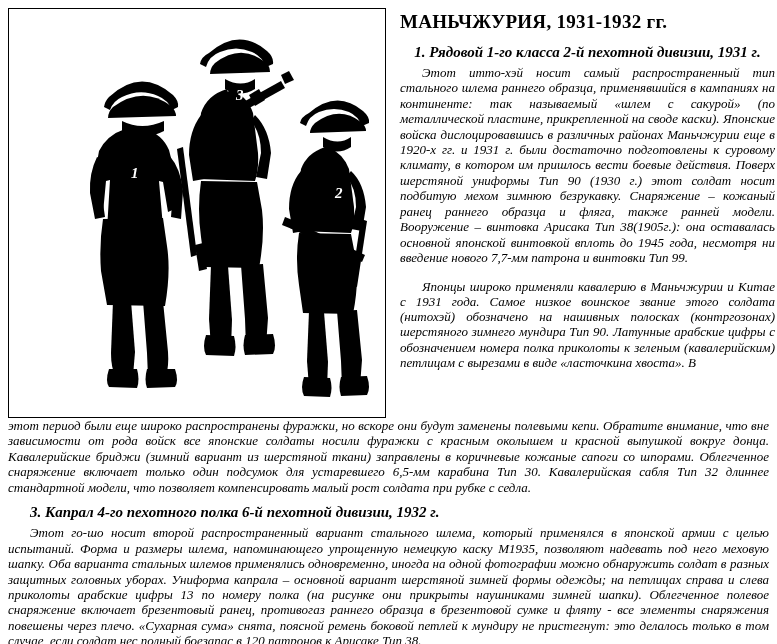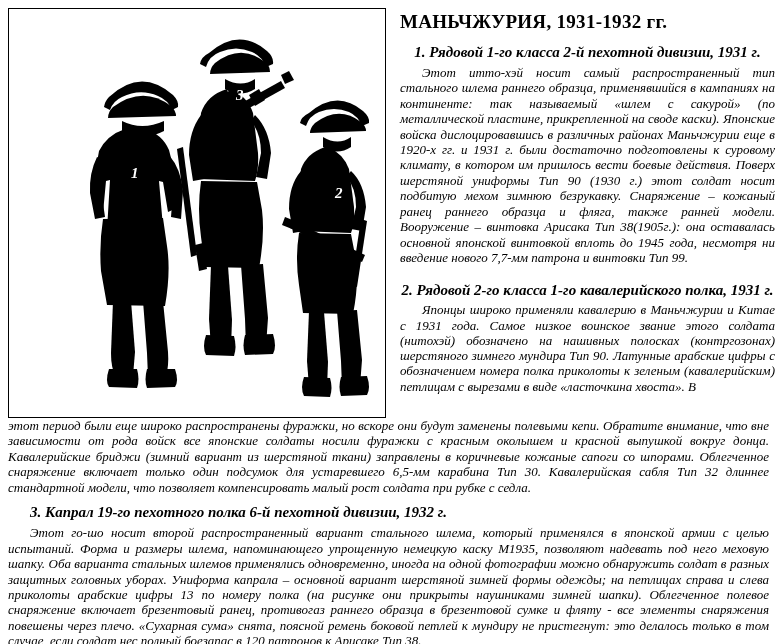--- a/index.html
+++ b/index.html
@@ -187,25 +187,24 @@
     </div>
 
     <div class="right-col">
       <div class="title">МАНЬЧЖУРИЯ, 1931-1932 гг.</div>
 
       <div class="sec-head">1.  Рядовой  1-го класса 2-й пехотной дивизии,  1931 г.</div>
       <p class="body">Этот итто-хэй носит самый распространенный тип стального шлема раннего образца, применявшийся в кампаниях на континенте: так называемый «шлем с сакурой» (по металлической пластине, прикрепленной на своде каски). Японские войска дислоцировавшись в различных районах Маньчжурии еще в 1920-х гг. и 1931 г. были достаточно подготовлены к суровому климату, в котором им пришлось вести боевые действия. Поверх шерстяной униформы Тип 90 (1930 г.) этот солдат носит подбитую мехом зимнюю безрукавку. Снаряжение – кожаный ранец раннего образца и фляга, также ранней модели.  Вооружение – винтовка Арисака Тип 38(1905г.): она оставалась основной японской винтовкой вплоть до 1945 года, несмотря ни введение нового  7,7-мм патрона и винтовки Тип 99.</p>
 
       <div class="gap"></div>
 
-      <div class="sec-head">2.  Рядовой 2-го класса  1-го кавалерийского полка,  1931 г.</div>
       <p class="body tight">Японцы широко применяли кавалерию в Маньчжурии и Китае с 1931 года. Самое низкое воинское звание этого солдата (нитохэй) обозначено на нашивных полосках (контргозонах) шерстяного зимнего мундира Тип 90. Латунные арабские цифры с обозначением номера полка приколоты к зеленым (кавалерийским) петлицам с вырезами в виде «ласточкина хвоста».  В</p>
     </div>
   </div>
 
   <div class="full">
     <p class="body">этот период были еще широко распространены фуражки, но вскоре они будут заменены полевыми кепи. Обратите внимание, что вне зависимости от рода войск все японские солдаты носили фуражки с красным околышем и красной выпушкой вокруг донца.  Кавалерийские бриджи (зимний вариант из шерстяной ткани) заправлены в коричневые кожаные сапоги со шпорами. Облегченное снаряжение включает только один подсумок для устаревшего 6,5-мм карабина Тип 30.  Кавалерийская сабля  Тип 32 длиннее стандартной модели,  что позволяет компенсировать малый рост солдата при рубке с седла.</p>
 
-    <div class="sec-head left">3.  Капрал 19-го пехотного полка 6-й пехотной дивизии,  1932 г.</div>
+    <div class="sec-head left">3.  Капрал 4-го пехотного полка 6-й пехотной дивизии,  1932 г.</div>
     <p class="body indent">Этот го-шо носит второй распространенный вариант стального шлема, который применялся в японской армии с целью испытаний. Форма и размеры шлема, напоминающего упрощенную немецкую каску М1935, позволяют надевать под него меховую шапку. Оба варианта стальных шлемов применялись одновременно,  иногда на одной фотографии можно обнаружить солдат в разных защитных головных уборах.  Униформа капрала  –  основной вариант шерстяной зимней формы одежды;  на петлицах справа и слева приколоты арабские цифры 13 по номеру полка (на рисунке они прикрыты наушниками зимней шапки). Облегченное полевое снаряжение включает брезентовый ранец, противогаз раннего образца в брезентовой сумке и фляту - все элементы снаряжения повешены через плечо. «Сухарная сума» снята, поясной ремень боковой петлей к мундиру не пристегнут: это делалось только в том случае, если солдат нес полный боезапас в  120 патронов к Арисаке Тип 38.</p>
   </div>
 
 </div>
 
 </body></html>

